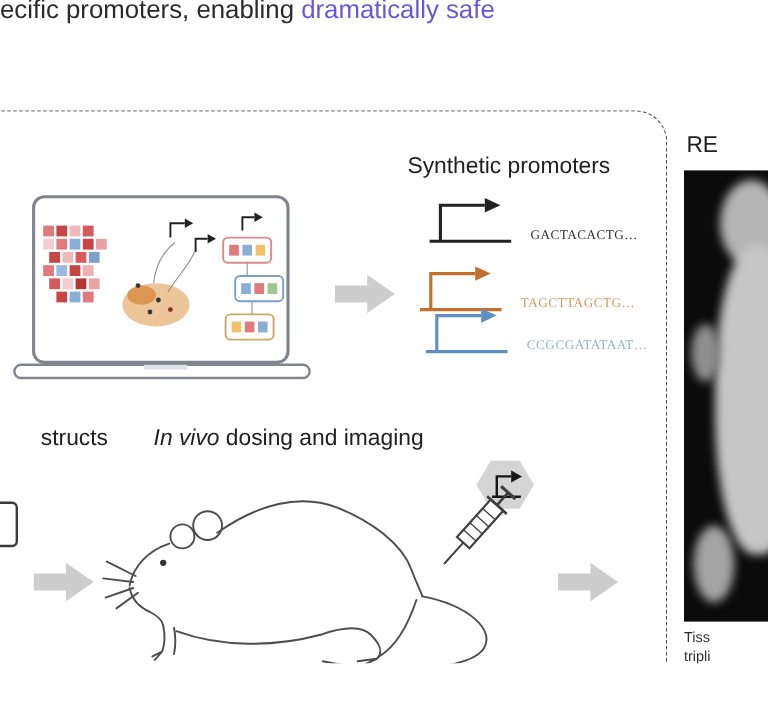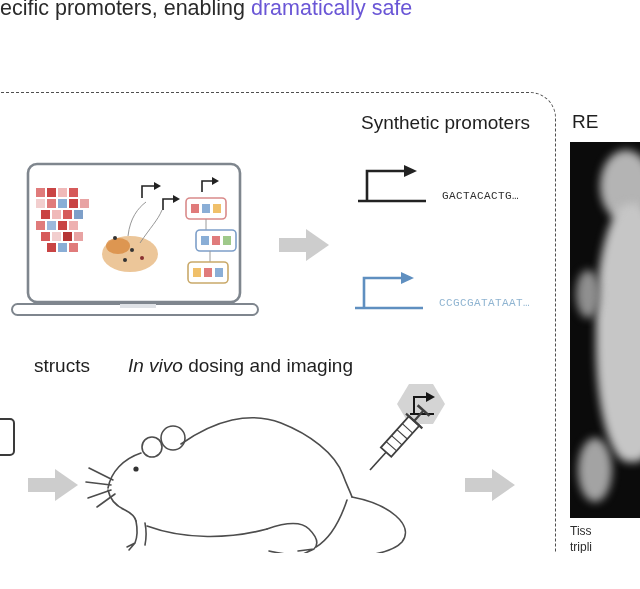--- a/index.html
+++ b/index.html
@@ -4,28 +4,28 @@
 <style>
   html,body{margin:0;padding:0;background:#fff;}
   .canvas{position:relative;width:640px;height:553px;background:#ffffff;overflow:hidden;
           font-family:"Liberation Sans","DejaVu Sans",sans-serif;color:#222;}
   .headline{position:absolute;left:0px;top:-4px;font-size:21.5px;white-space:nowrap;color:#2a2a2a;}
   .headline .hl{color:#6a56d6;}
   .dashed-panel{position:absolute;left:-40px;top:92px;width:594px;height:620px;
                 border:1.6px dashed #4f4f4f;border-radius:26px;}
   .step-label{position:absolute;font-size:19px;color:#1f1f1f;white-space:nowrap;}
   .lbl-step1{left:12px;top:112px;width:206px;text-align:center;}
-  .lbl-step2{left:318px;top:112px;width:212px;text-align:right;}
+  .lbl-step2{left:318px;top:128px;width:212px;text-align:center;}
   .lbl-step3{left:6px;top:355px;margin-left:28px;}
   .lbl-step4{left:128px;top:355px;}
   .prom-row{position:absolute;display:flex;align-items:flex-end;gap:10px;}
-  .prom-seq{font-family:Liberation Mono, monospace;font-size:11px;
+  .prom-seq{font-family:Liberation Serif, serif;font-size:11px;
             letter-spacing:.4px;padding-bottom:3px;white-space:nowrap;}
   .seq-0{color:#2e2e2e;} .seq-1{color:#cf9a62;} .seq-2{color:#8fb4d1;}
-  .row-0{left:356px;top:161px;} .row-1{left:348px;top:218px;} .row-2{left:353px;top:268px;}
+  .row-0{left:356px;top:161px;} .row-1{left:348px;top:218px;} .row-2{left:353px;top:253px;}
   .block-arrow{position:absolute;}
   .arrow-1{left:279px;top:227px;} .arrow-2{left:28px;top:467px;} .arrow-3{left:465px;top:467px;}
   .laptop-svg{position:absolute;left:10px;top:158px;}
   .mouse-svg{position:absolute;left:85px;top:390px;}
   .inject-svg{position:absolute;left:340px;top:370px;}
   .construct-stub{position:absolute;left:-9px;top:418px;width:20px;height:34px;
                   border:2px solid #3a3a3a;border-radius:5px;background:#fff;}
   .result-title{position:absolute;left:572px;top:111px;font-size:19px;color:#1f1f1f;white-space:nowrap;}
   .result-img{position:absolute;left:570px;top:142px;width:70px;height:376px;background:#0b0b0b;overflow:hidden;}
   .blob{position:absolute;filter:blur(4px);}
@@ -122,20 +122,27 @@
     <polygon points="0,11 27,11 27,2 50,18 27,34 27,25 0,25" fill="#cdcdcd"></polygon>
   </svg>
 
   <div class="prom-row row-0">
     <svg width="76" height="44" viewBox="0 0 76 44">
       <path d="M2,40 H70 M11,40 V10 H48" fill="none" stroke-width="2.6" stroke="#222222"></path>
       <polygon points="48,4 48,16 61,10" fill="#222222"></polygon>
     </svg>
     <span class="prom-seq seq-0">GACTACACTG…</span>
   </div>
+  <div class="prom-row row-1">
+    <svg width="76" height="44" viewBox="0 0 76 44">
+      <path d="M2,40 H70 M11,40 V10 H48" fill="none" stroke-width="2.6" stroke="#c3702d"></path>
+      <polygon points="48,4 48,16 61,10" fill="#c3702d"></polygon>
+    </svg>
+    <span class="prom-seq seq-1">TAGCTTAGCTG…</span>
+  </div>
   <div class="prom-row row-2">
     <svg width="76" height="44" viewBox="0 0 76 44">
       <path d="M2,40 H70 M11,40 V10 H48" fill="none" stroke-width="2.6" stroke="#5f8fc0"></path>
       <polygon points="48,4 48,16 61,10" fill="#5f8fc0"></polygon>
     </svg>
     <span class="prom-seq seq-2">CCGCGATATAAT…</span>
   </div>
 
   <div class="construct-stub"></div>
 

